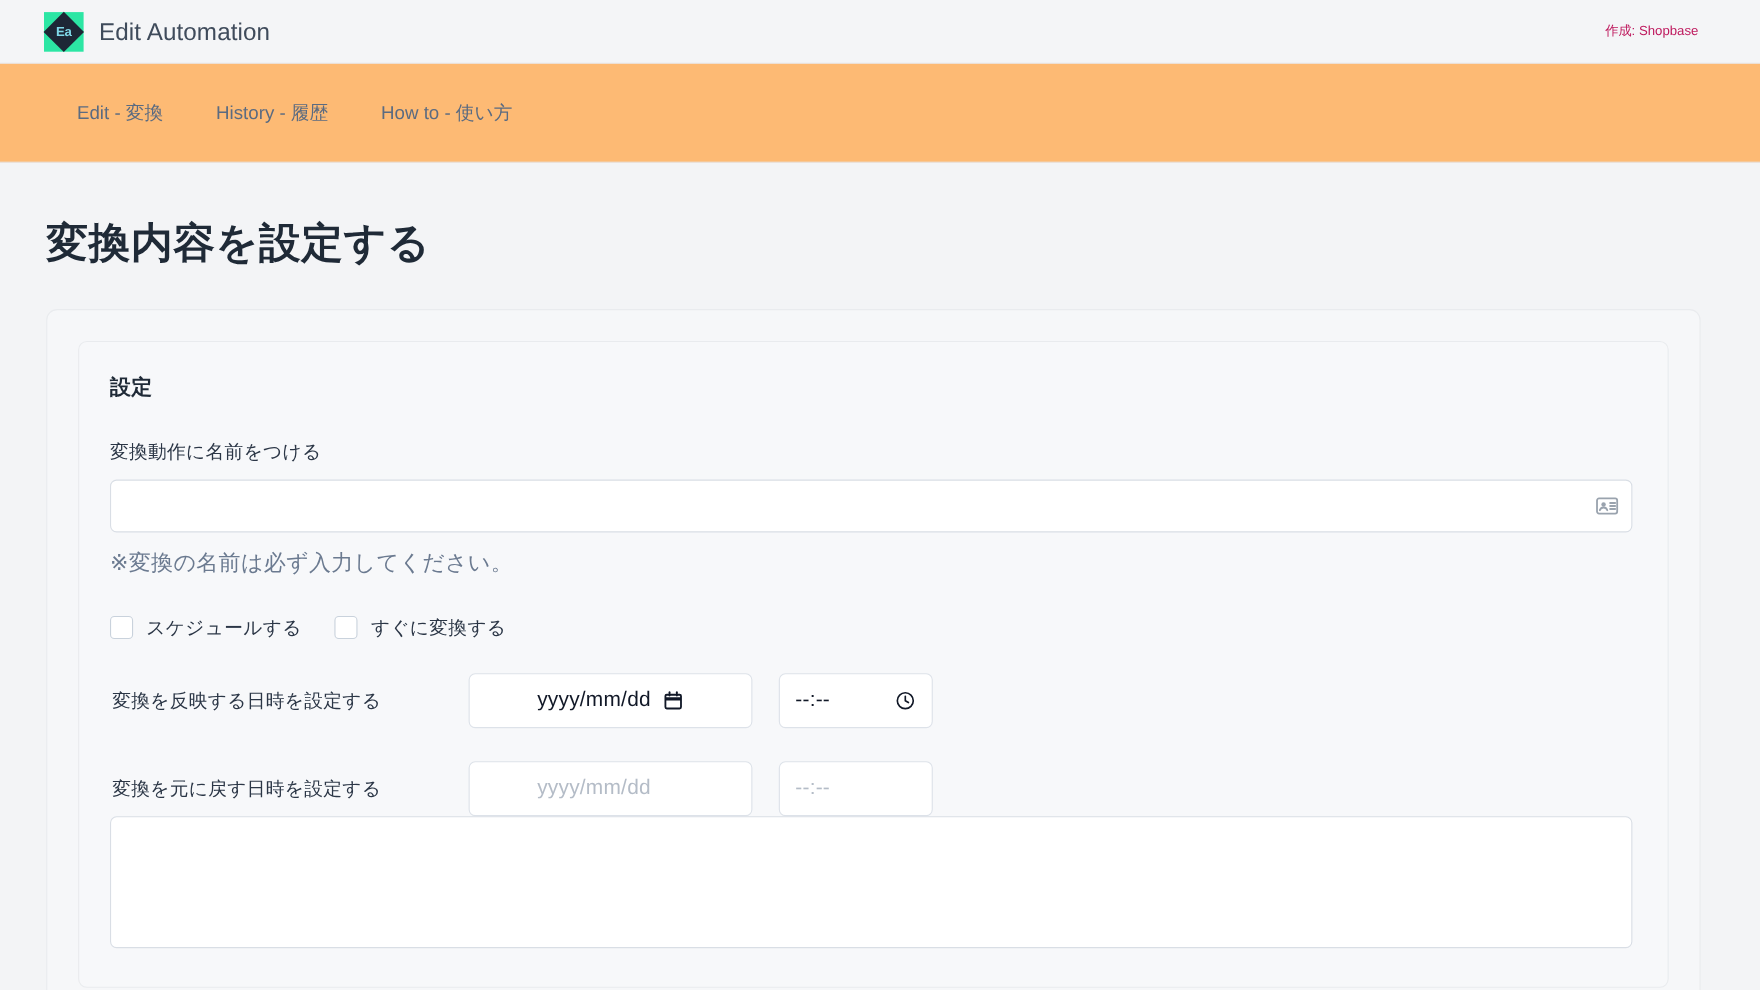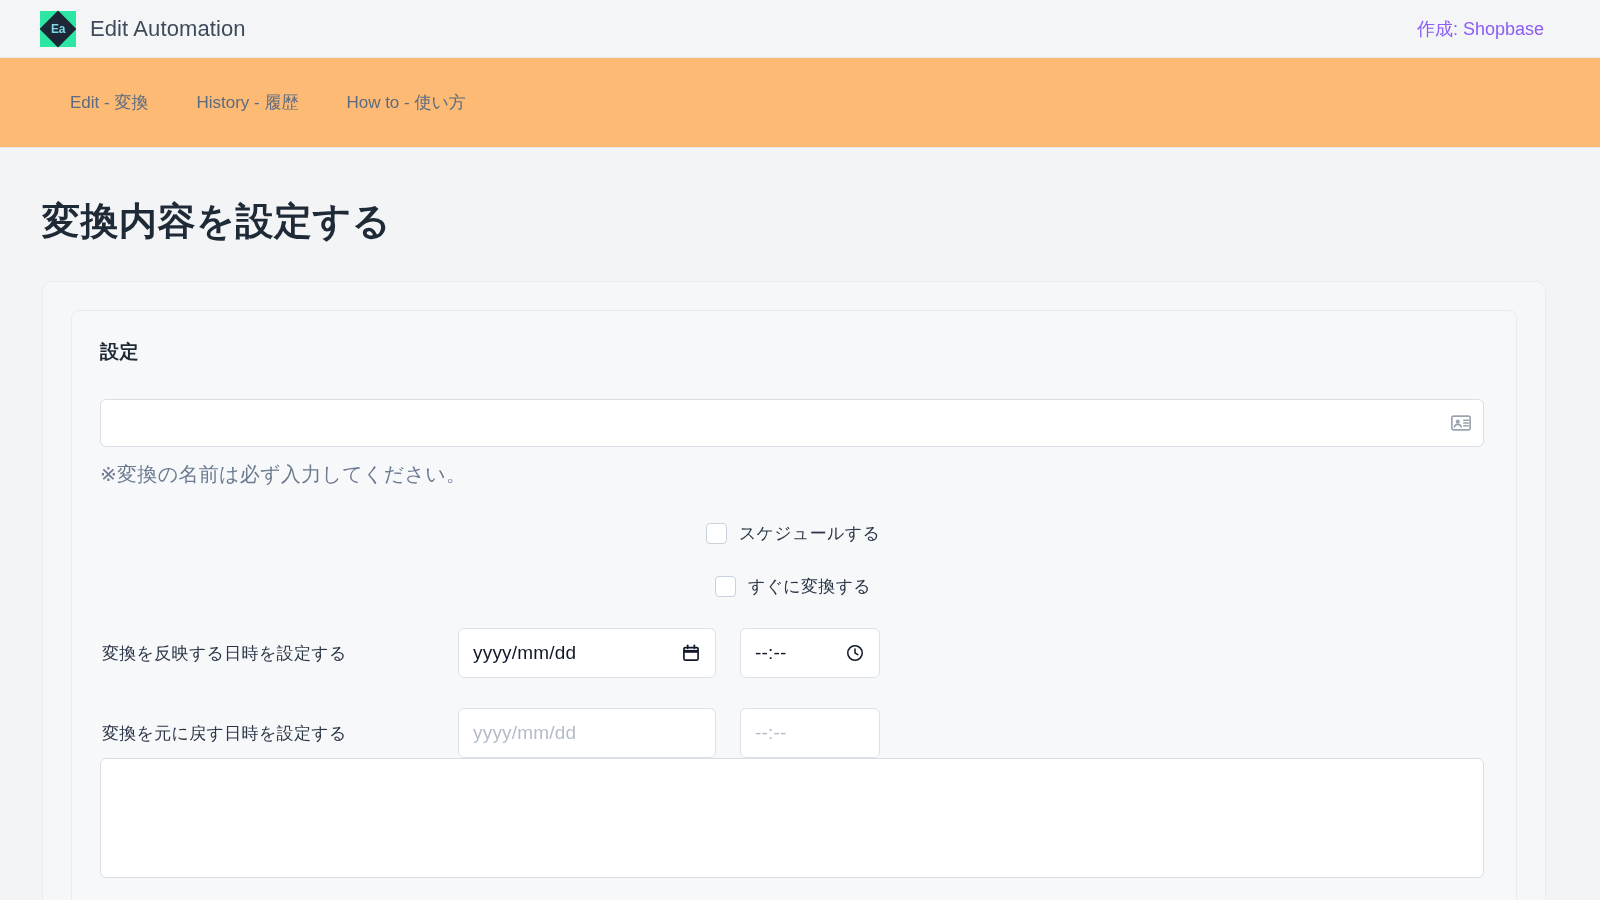--- a/index.html
+++ b/index.html
@@ -64,22 +64,22 @@
 
   .app-title {
     font-size: 22px;
     color: #3f4b5b;
     font-weight: 400;
     letter-spacing: 0.1px;
   }
 
   .header-right {
     margin-left: auto;
-    font-size: 18px;
-    color: #8b5cf6;
+    font-size: 12px;
+    color: #be185d;
     padding-right: 32px;
   }
 
   
   .tab-bar {
     height: 90px;
     background: #fdba74;
     border-bottom: 1px solid #e6e8eb;
     display: flex;
     align-items: center;
@@ -173,21 +173,20 @@
     margin-top: 14px;
     letter-spacing: 0.3px;
   }
 
   
   .checkbox-row {
     display: flex;
     align-items: center;
     gap: 30px;
     margin-top: 34px;
-    flex-direction: column;
   }
 
   .checkbox-item {
     display: flex;
     align-items: center;
     gap: 12px;
     cursor: pointer;
   }
 
   .checkbox-box {
@@ -226,21 +225,21 @@
     background: #ffffff;
     border: 1px solid #dde2e9;
     border-radius: 6px;
     display: flex;
     align-items: center;
     padding: 0 14px;
     gap: 10px;
     cursor: text;
   }
 
-  .dt-date { width: 258px; justify-content: space-between; margin-left: 32px; }
+  .dt-date { width: 258px; justify-content: center; }
   .dt-time { width: 140px; justify-content: space-between; margin-left: 2px; }
 
   .dt-value {
     font-size: 19px;
     color: #111827;
     font-family: "Liberation Sans", "DejaVu Sans", sans-serif;
     letter-spacing: 0.2px;
   }
 
   .dt-field.is-disabled .dt-value { color: #b4bcc7; }
@@ -301,20 +300,21 @@
 </div>
 
 <h1 class="page-title">変換内容を設定する</h1>
 
 <div class="outer-card">
   <div class="inner-card">
 
     <div class="section-heading">設定</div>
 
     
+    <div class="field-label">変換動作に名前をつける</div>
     <div class="text-input-wrap">
       <input class="text-input" type="text" placeholder="" style="">
       <span class="input-trailing-icon">
         <svg viewBox="0 0 24 24" width="22" height="22" fill="none" stroke="currentColor" stroke-width="1.8">
           <rect x="2" y="4.5" width="20" height="15" rx="2"></rect>
           <circle cx="8.5" cy="10.5" r="2.2" fill="currentColor" stroke="none"></circle>
           <path d="M4.8 16.2c.6-1.8 2-2.7 3.7-2.7s3.1.9 3.7 2.7" stroke-linecap="round"></path>
           <line x1="15" y1="9" x2="20" y2="9" stroke-linecap="round"></line>
           <line x1="15" y1="12" x2="20" y2="12" stroke-linecap="round"></line>
           <line x1="15" y1="15" x2="20" y2="15" stroke-linecap="round"></line>

